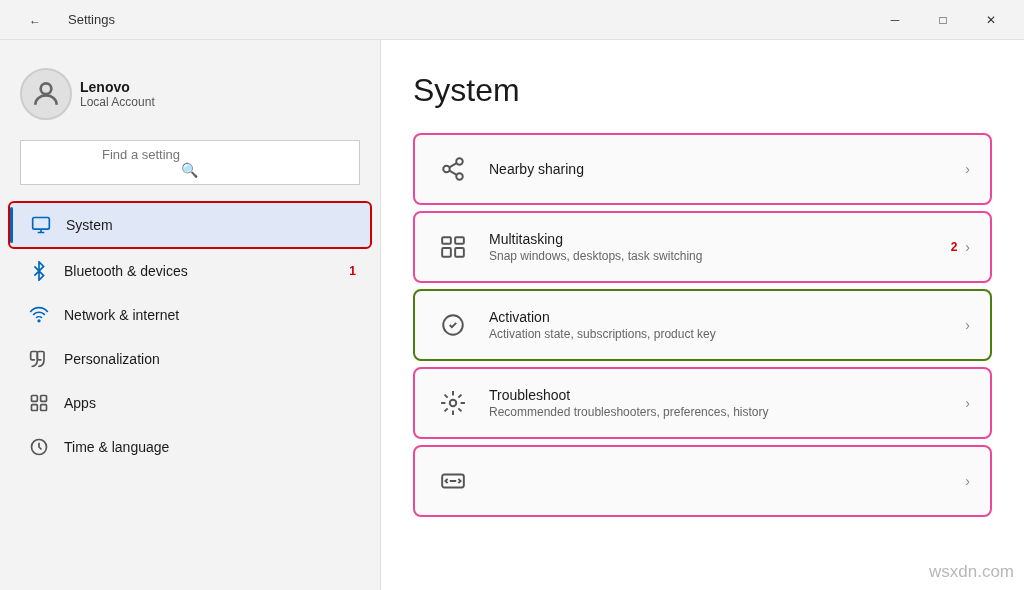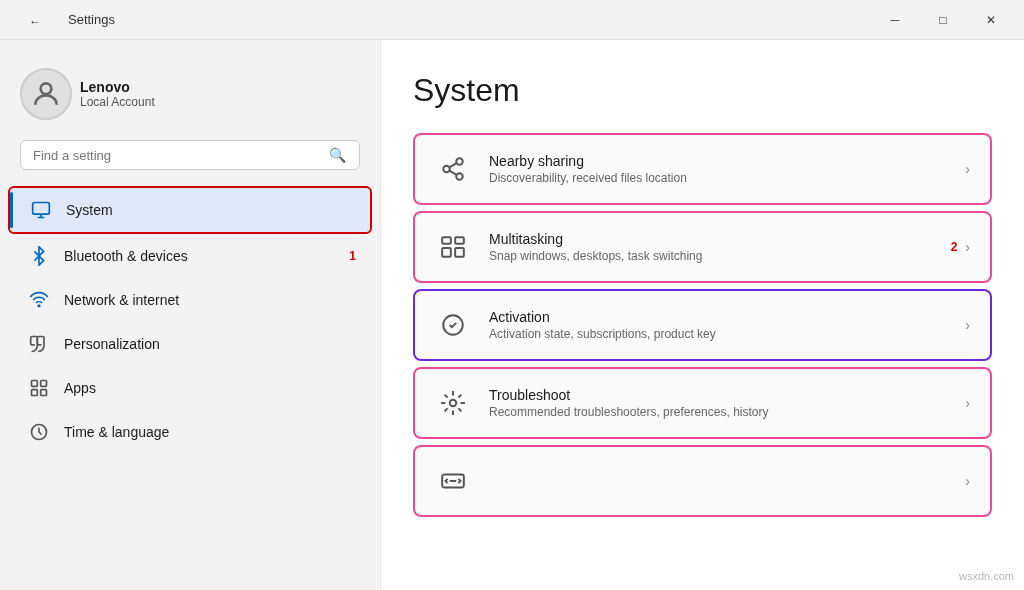--- a/index.html
+++ b/index.html
@@ -93,22 +93,23 @@
     .user-name { font-size: 14px; font-weight: 600; color: #1a1a1a; }
     .user-type { font-size: 12px; color: #555; }
 
     
     .search-box {
       margin: 0 20px 16px 20px;
       display: flex;
       align-items: center;
       background: white;
       border: 1px solid #ccc;
-      border-radius: 6px;
+      border-radius: 0;
       padding: 6px 12px;
+      flex-direction: column;
     }
     .search-box input {
       border: none;
       outline: none;
       flex: 1;
       font-size: 13px;
       background: transparent;
       color: #555;
     }
     .search-icon-svg {
@@ -183,21 +184,21 @@
       justify-content: space-between;
       padding: 16px 20px;
       border: 2px solid #ec4899;
       border-radius: 8px;
       margin-bottom: 6px;
       cursor: pointer;
       background: #fafafa;
       transition: background 0.1s;
     }
     .setting-item.highlighted {
-      border: 2px solid #6d28d9;
+      border: 2px solid #4d7c0f;
       background: #fafafa;
     }
     .setting-item-left {
       display: flex;
       align-items: center;
       gap: 18px;
     }
     .setting-icon {
       width: 36px;
       height: 36px;
@@ -217,21 +218,21 @@
       font-weight: bold;
       color: #cc0000;
       margin-right: 8px;
     }
 
     
     .watermark {
       position: fixed;
       bottom: 8px;
       right: 10px;
-      font-size: 11px;
+      font-size: 17px;
       color: #999;
       opacity: 0.7;
     }
   </style>
 </head>
 <body>
 
 <div class="title-bar">
   <div class="title-bar-left">
     <button class="title-btn">←</button>
@@ -342,21 +343,20 @@
           <svg width="26" height="26" viewBox="0 0 24 24" fill="none" stroke="#555" stroke-width="1.8">
             <circle cx="18" cy="5" r="3"></circle>
             <circle cx="6" cy="12" r="3"></circle>
             <circle cx="18" cy="19" r="3"></circle>
             <line x1="8.59" y1="13.51" x2="15.42" y2="17.49"></line>
             <line x1="15.41" y1="6.51" x2="8.59" y2="10.49"></line>
           </svg>
         </div>
         <div class="setting-text">
           <span class="setting-title">Nearby sharing</span>
-          <span class="setting-subtitle">Discoverability, received files location</span>
         </div>
       </div>
       <span class="chevron">›</span>
     </div>
 
     <div class="setting-item" style="position:relative;">
       <div class="setting-item-left">
         <div class="setting-icon">
           <svg width="26" height="26" viewBox="0 0 24 24" fill="none" stroke="#555" stroke-width="1.8">
             <rect x="2" y="3" width="8" height="6" rx="1"></rect>

